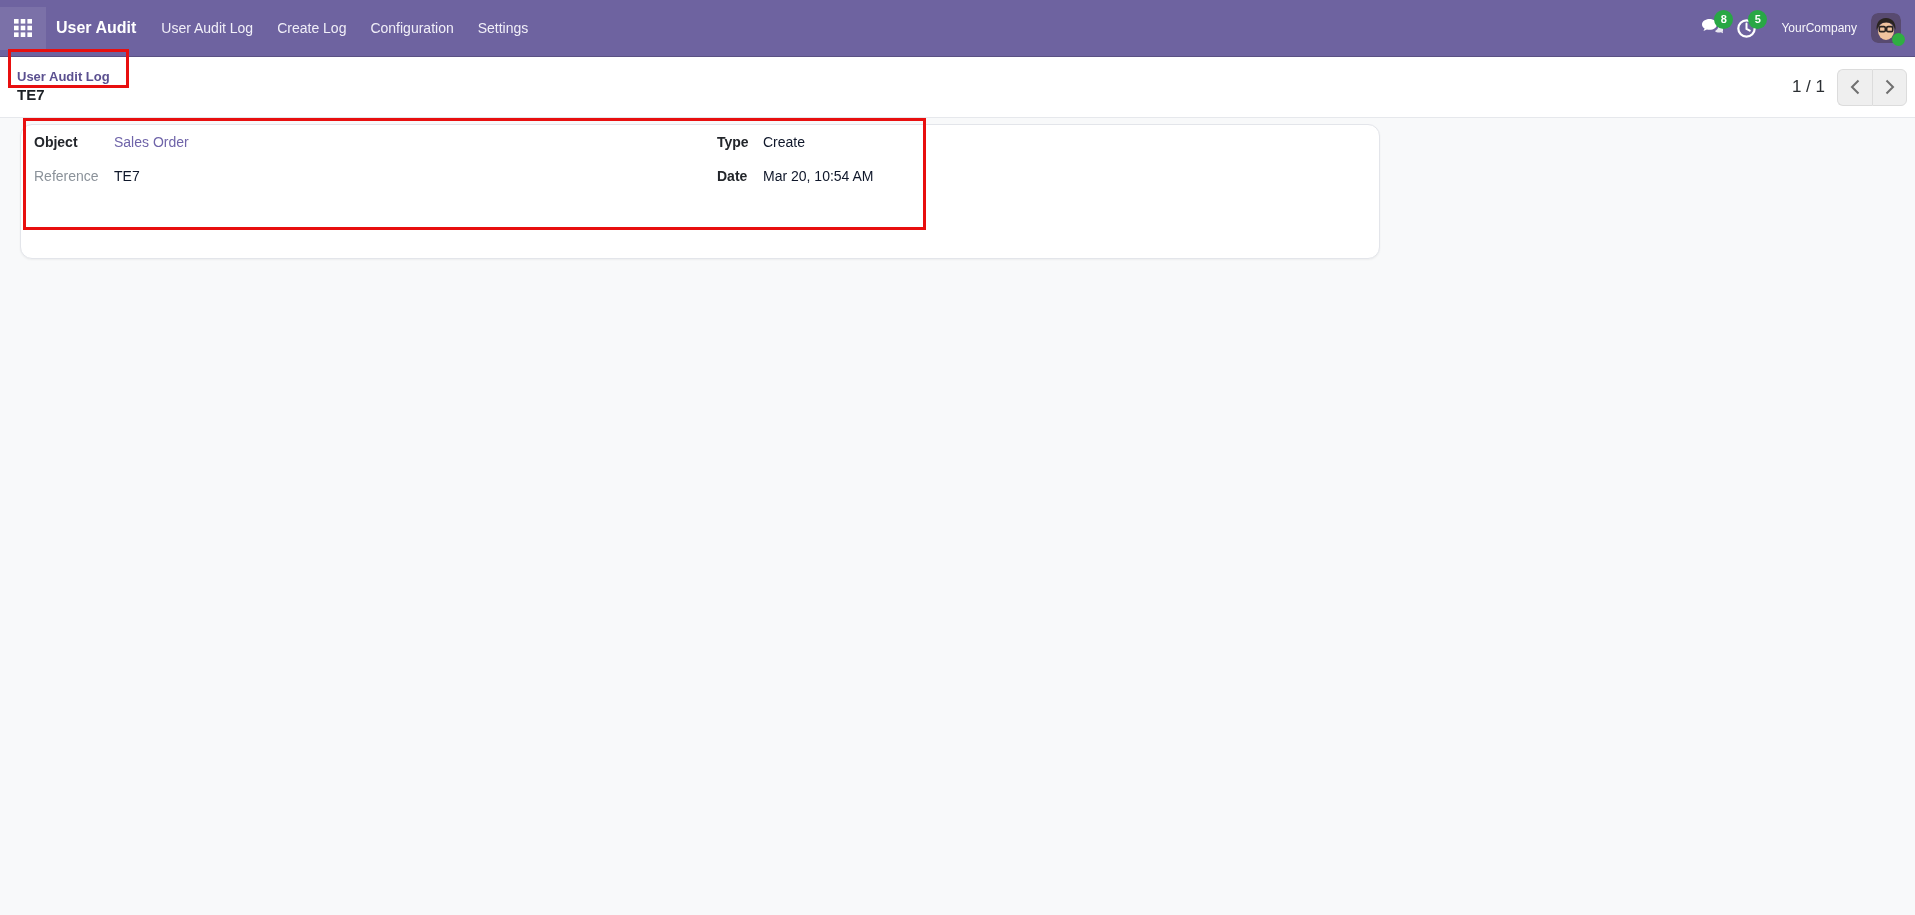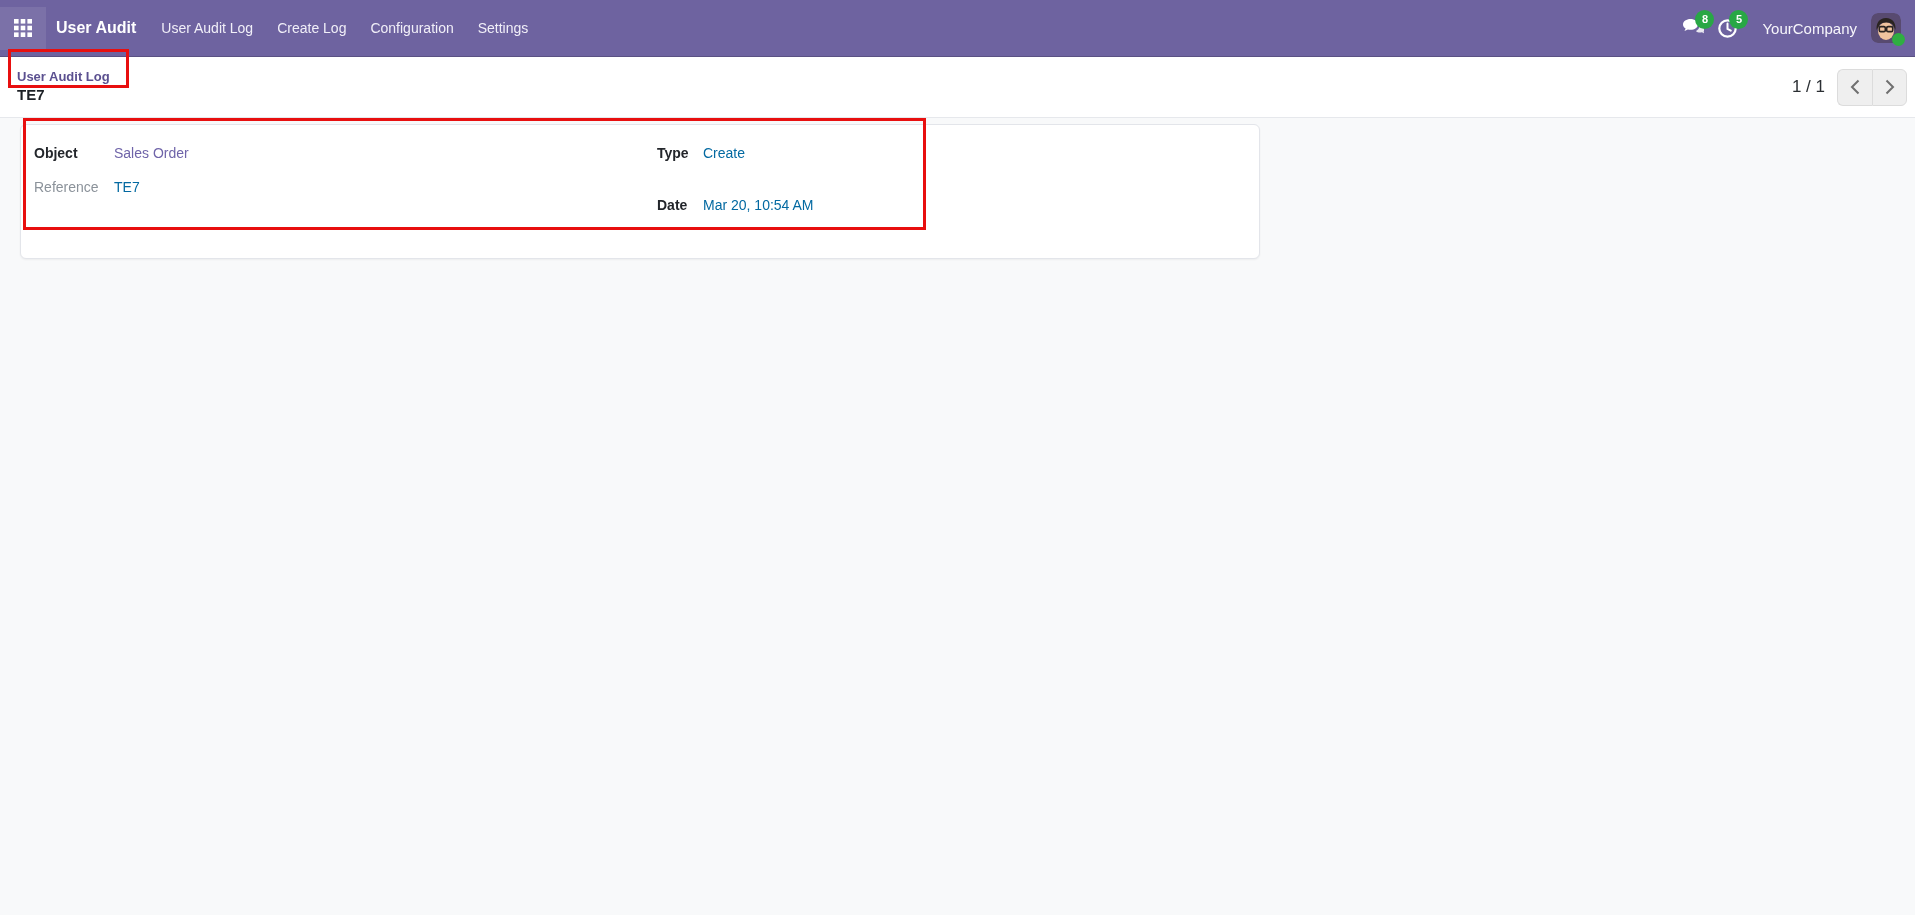--- a/index.html
+++ b/index.html
@@ -22,21 +22,21 @@
     padding:0 12px; height:100%; display:flex; align-items:center;
     font-size:14px; color:#f1eff8; cursor:pointer; white-space:nowrap;
   }
   .systray { margin-left:auto; display:flex; align-items:center; height:100%; padding-right:10px; }
   .tray-btn { position:relative; width:34px; height:43px; display:flex; align-items:center; justify-content:center; cursor:pointer; }
   .badge {
     position:absolute; top:3px; right:-4px; min-width:19px; height:19px; padding:0 4px;
     background:#28a745; border-radius:10px; color:#fff; font-size:11px; font-weight:700;
     display:flex; align-items:center; justify-content:center; line-height:1;
   }
-  .company { font-size:15px; color:#f7f6fb; margin:0 14px 0 18px; cursor:pointer; white-space:nowrap; }
+  .company { font-size:12px; color:#f7f6fb; margin:0 14px 0 18px; cursor:pointer; white-space:nowrap; }
   .avatar-wrap { position:relative; width:30px; height:30px; margin-right:4px; cursor:pointer; }
   .avatar-wrap svg { border-radius:7px; display:block; }
   .status-dot {
     position:absolute; right:-4px; bottom:-3px; width:13px; height:13px;
     border-radius:50%; background:#2fae41;
   }
 
   
   .control-panel {
     height:61px; background:#ffffff; border-bottom:1px solid #e6e8ec;
@@ -52,35 +52,34 @@
   .pager-btn {
     width:35px; height:37px; background:#efefef; border:1px solid #dcdcdc;
     display:flex; align-items:center; justify-content:center; cursor:pointer;
   }
   .pager-btn.prev { border-radius:6px 0 0 6px; border-right:none; }
   .pager-btn.next { border-radius:0 6px 6px 0; }
 
   
   .content { height:811px; background:#f8f9fa; padding:6px 0 0 20px; }
   .card {
-    width:1240px; height:135px; background:#ffffff;
-    border:1px solid #e3e5ea; border-radius:6px;
+    width:1360px; height:135px; background:#ffffff;
+    border:1px solid #e3e5ea; border-radius:12px;
     box-shadow:0 1px 2px rgba(0,0,0,.05);
-    padding-top:11px;
   }
   .form-grid { display:grid; grid-template-columns:1fr 1fr; }
   .form-col { display:flex; flex-direction:column; }
   .form-col.left { padding-left:13px; }
-  .form-col.right { padding-left:17px;gap:18px; }
+  .form-col.right { padding-left:17px; }
   .field-row { display:flex; align-items:center; height:34px; font-size:14px; }
   .field-label { font-weight:700; color:#23262b; flex:0 0 auto; }
   .left .field-label { width:80px; }
   .right .field-label { width:46px; }
   .field-label.muted { font-weight:400; color:#8b929a; }
-  .field-value { color:#0369a1; }
+  .field-value { color:#0f172a; }
   .field-value.link { color:#6f64a9; cursor:pointer; }
 
   
   .annotation {
     position:absolute; border:3px solid #e80f0f; pointer-events:none; z-index:50;
   }
   .annotation.breadcrumb-box { left:8px; top:49px; width:121px; height:39px; }
   .annotation.form-box { left:23px; top:118px; width:903px; height:112px; }
 
   .icon { display:block; }

